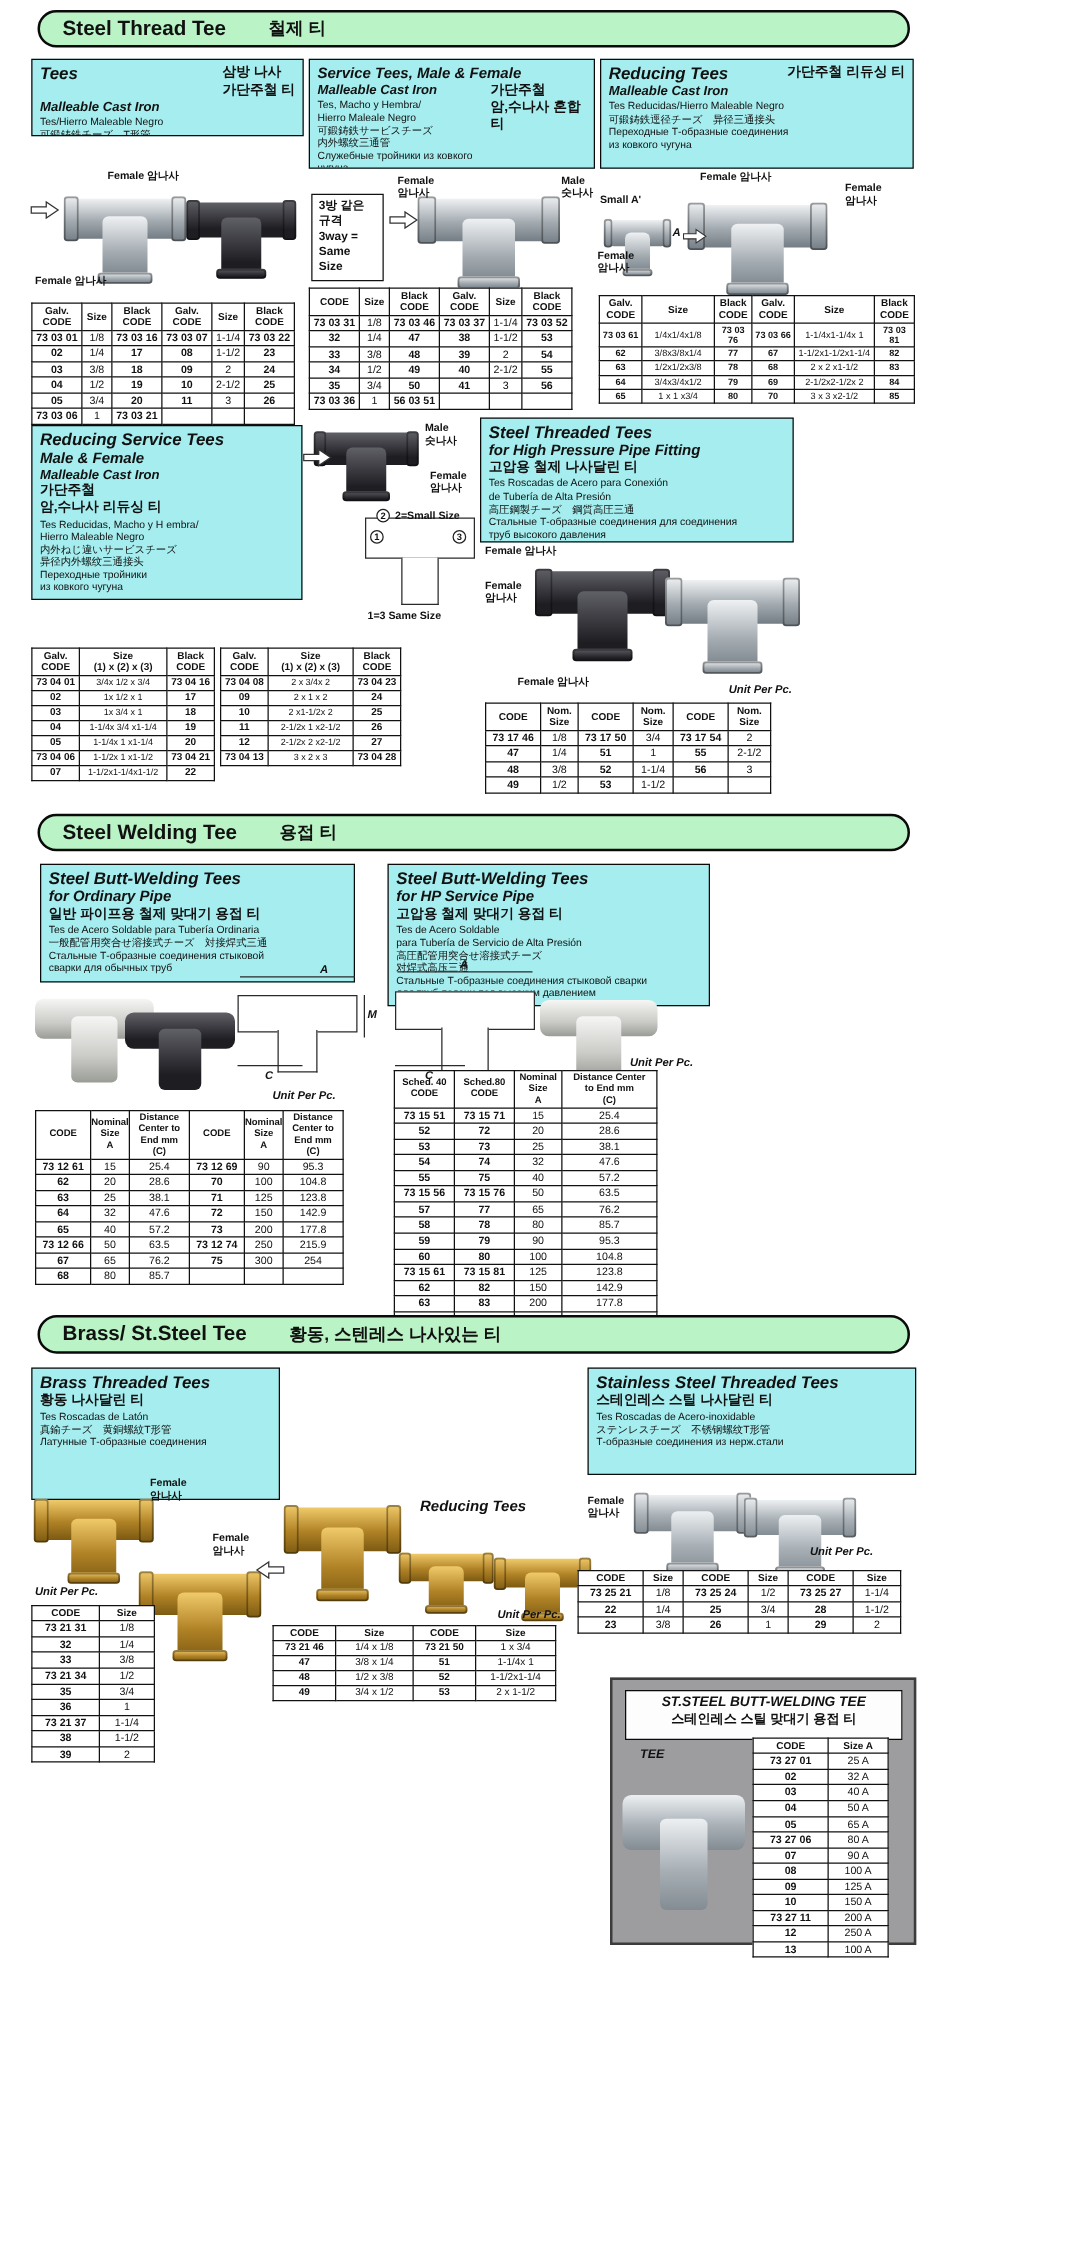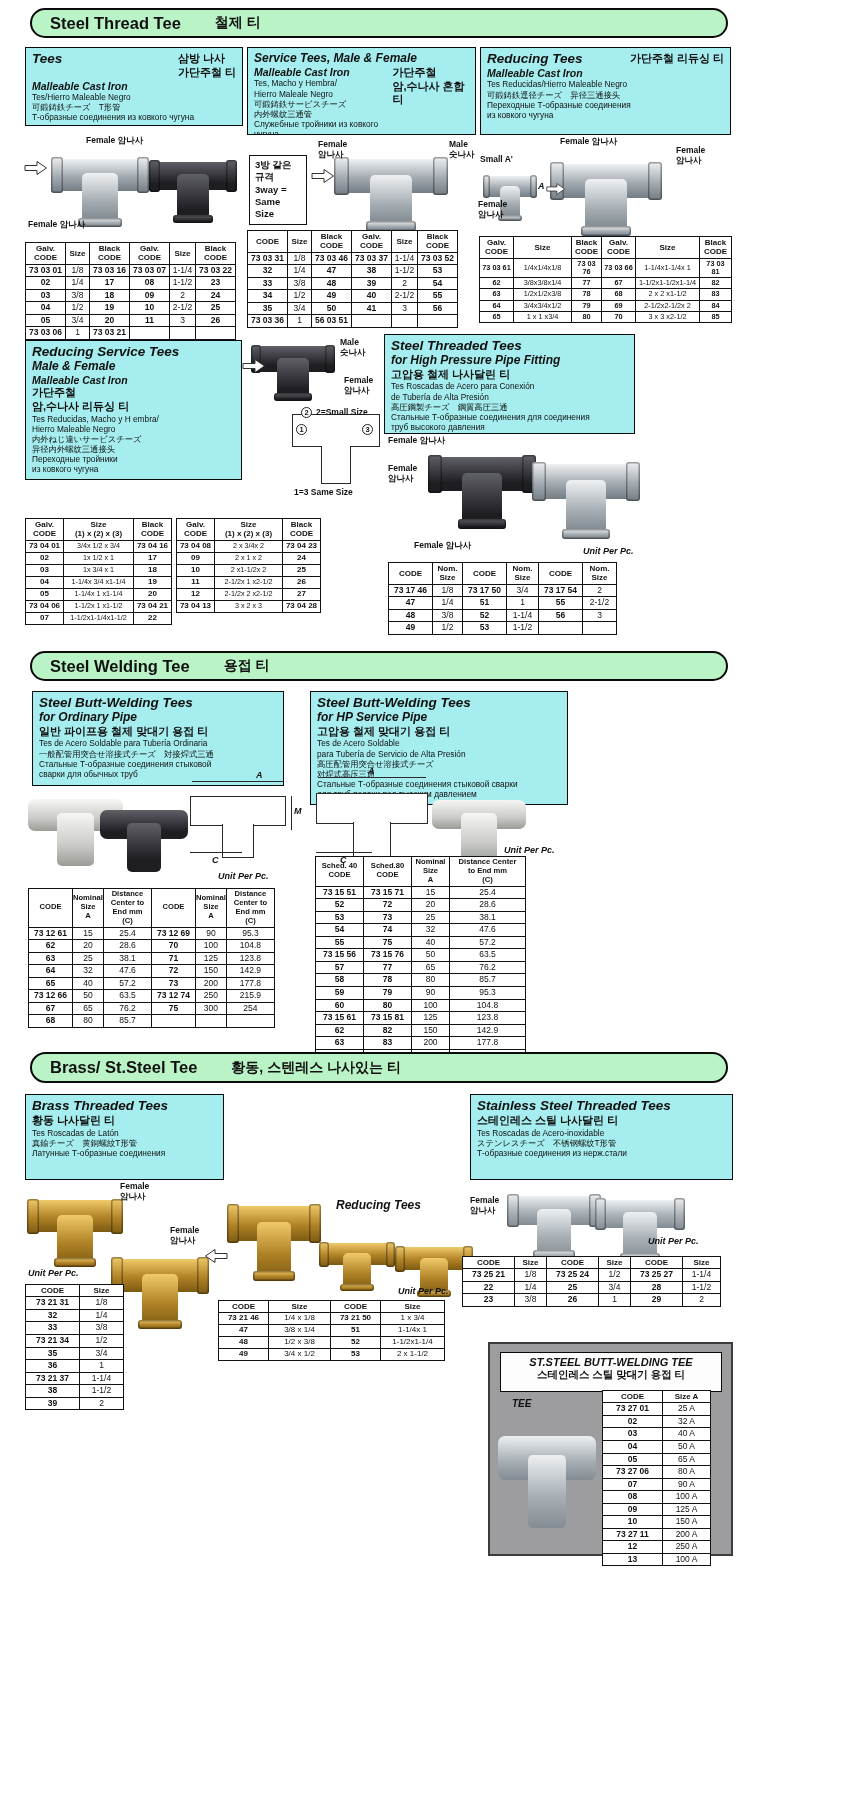--- a/index.html
+++ b/index.html
@@ -60,21 +60,21 @@
 </head>
 <body>
 
 <div class="page">
 
   <div class="banner" style="top:8px">
     <span class="en">Steel  Thread Tee</span>
     <span class="kr">철제 티</span>
   </div>
 
-  <div class="ibox" style="left:25px;top:47px;width:218px;height:79px">
+  <div class="ibox" style="left:25px;top:47px;width:218px;height:62px">
     <div class="rowx">
       <div class="bt">Tees</div>
       <div class="bkr pre">삼방 나사
 가단주철 티</div>
     </div>
     <div class="bs">Malleable Cast Iron</div>
     <div class="bl">Tes/Hierro Maleable Negro</div>
     <div class="bl">可鍛鋳鉄チーズ　T形管</div>
     <div class="bl">Т-образные соединения из ковкого чугуна</div>
   </div>
@@ -824,21 +824,21 @@
           <td>254</td>
         </tr>
       </tbody>
     </table>
 
   <div class="banner" style="top:1052px;height:31px">
     <span class="en">Brass/ St.Steel Tee</span>
     <span class="kr">황동, 스텐레스 나사있는 티</span>
   </div>
 
-  <div class="ibox" style="left:25px;top:1094px;width:199px;height:86px">
+  <div class="ibox" style="left:25px;top:1094px;width:199px;height:106px">
     <div class="bt">Brass Threaded Tees</div>
     <div class="bkr">황동 나사달린 티</div>
     <div class="bl">Tes Roscadas de Latón</div>
     <div class="bl">真鍮チーズ　黄銅螺紋T形管</div>
     <div class="bl">Латунные Т-образные соединения</div>
   </div>
   <div class="ibox" style="left:470px;top:1094px;width:263px;height:86px">
     <div class="bt">Stainless Steel Threaded  Tees</div>
     <div class="bkr">스테인레스 스틸 나사달린 티</div>
     <div class="bl">Tes Roscadas de Acero-inoxidable</div>

